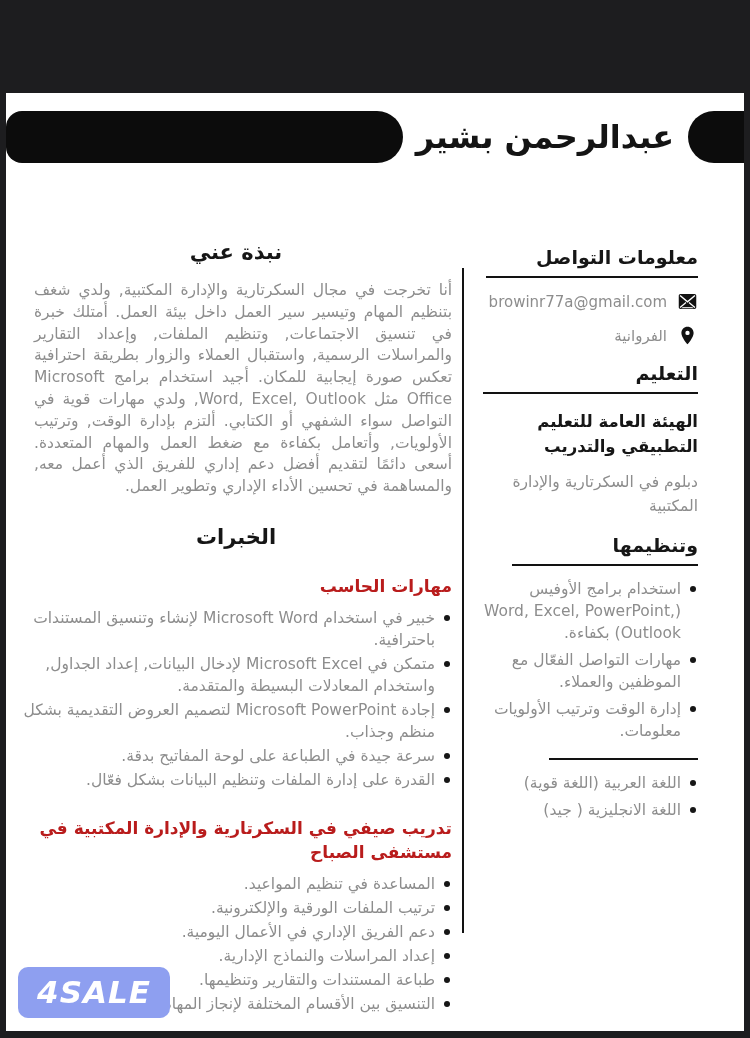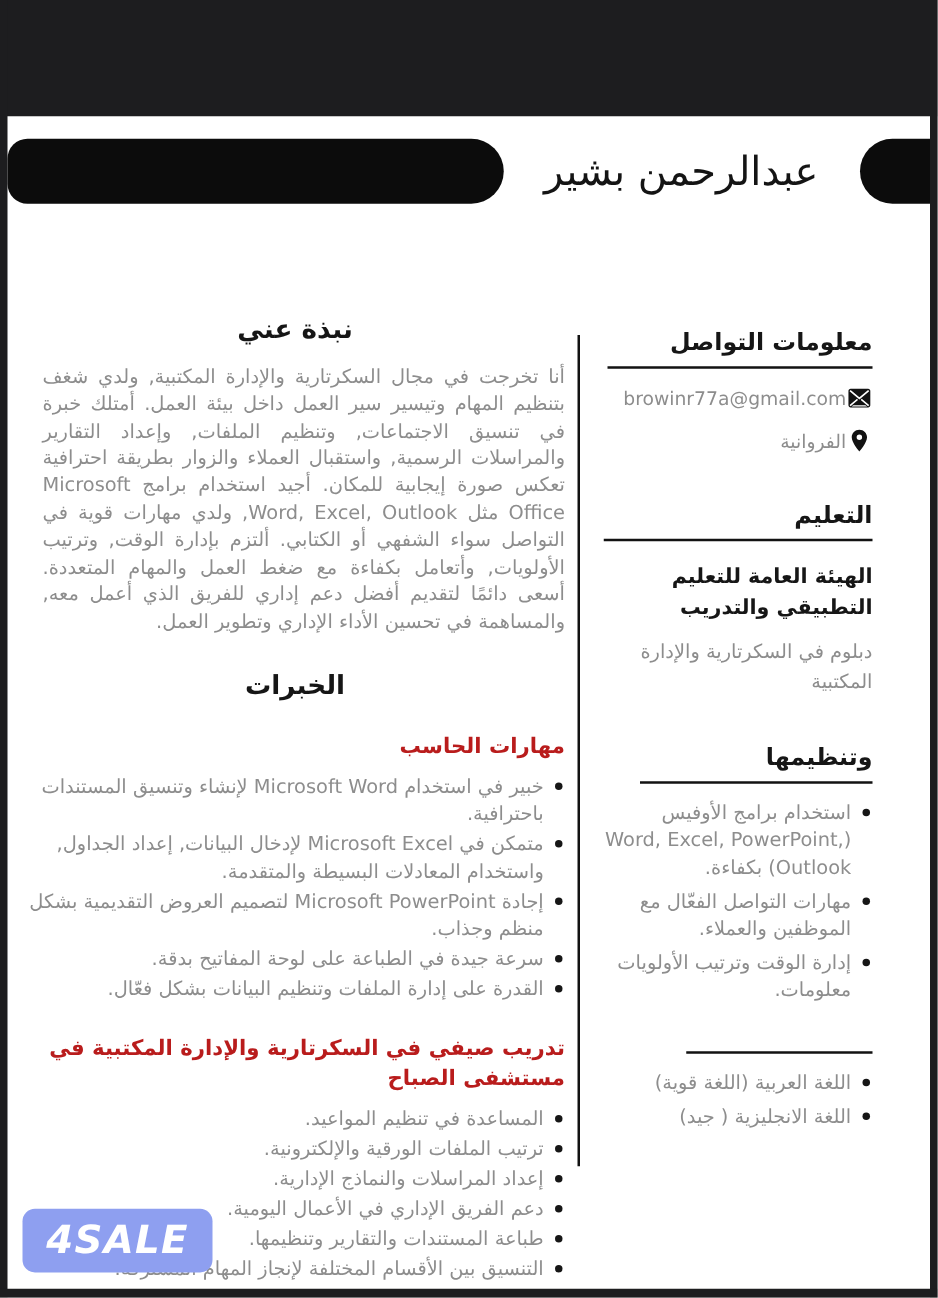--- a/index.html
+++ b/index.html
@@ -14,52 +14,52 @@
   .edge-left   { position:absolute; top:0; left:0; width:6px; height:1038px; background:#1d1d1f; }
   .edge-right  { position:absolute; top:0; right:0; width:6px; height:1038px; background:#1d1d1f; }
   .edge-bottom { position:absolute; bottom:0; left:0; width:750px; height:7px; background:#1d1d1f; }
 
   
   .pill-left  { position:absolute; left:6px;  top:111px; width:397px; height:52px; background:#0c0c0c; border-radius:16px 26px 26px 16px; }
   .pill-right { position:absolute; left:688px; top:111px; width:56px;  height:52px; background:#0c0c0c; border-radius:26px 0 0 26px; }
   .name-title {
     position:absolute; left:402px; top:111px; width:286px; height:52px;
     display:flex; align-items:center; justify-content:center;
-    direction:rtl; font-size:32px; font-weight:400; color:#141414; white-space:nowrap;
+    direction:rtl; font-size:32px; font-weight:700; color:#141414; white-space:nowrap;
   }
 
   
   .col-divider { position:absolute; left:462px; top:268px; width:2px; height:665px; background:#121212; }
 
   
   .sidebar { position:absolute; left:478px; top:246px; width:220px; direction:rtl; text-align:right; }
   .sec-heading { font-size:19px; font-weight:700; color:#161616; margin:0; }
   .underline { height:2px; background:#121212; margin:8px auto 0 0; margin-left:auto; margin-right:0; }
   .u-contact   { width:212px; }
   .u-education { width:215px; }
   .u-skills    { width:186px; }
   .u-languages { width:149px; }
-  .sec { margin-top:17px; }
-  .sec + .sec { margin-top:38px; }
+  .sec { margin-top:0; }
+  .sec + .sec { margin-top:16px; }
 
-  .contact-row { display:flex; align-items:center; margin-top:13px; color:#8d8d8d; font-size:15px; }
+  .contact-row { display:flex; align-items:center; gap:10px; margin-top:13px; color:#8d8d8d; font-size:15px; }
   .contact-row:first-of-type { margin-top:18px; }
   .contact-row .txt { flex:1; }
   .cicon { width:21px; height:21px; flex:0 0 21px; display:inline-flex; align-items:center; justify-content:center; }
   .cicon svg { width:21px; height:21px; fill:#121212; }
 
   .edu-org    { font-weight:700; font-size:16.5px; line-height:25px; color:#161616; margin-top:15px; }
   .edu-degree { color:#8d8d8d; font-size:15.5px; line-height:24px; margin-top:11px; }
 
   ul.dotlist { list-style:none; margin:12px 0 0 0; padding:0; }
   ul.dotlist li { position:relative; padding-right:17px; margin-top:5px; color:#8d8d8d; font-size:15.5px; line-height:22px; }
   ul.dotlist li::before { content:""; position:absolute; right:2px; top:8px; width:6px; height:6px; border-radius:50%; background:#161616; }
 
   
-  .main-col { position:absolute; left:20px; top:251px; width:432px; direction:rtl; text-align:right; }
+  .main-col { position:absolute; left:20px; top:240px; width:432px; direction:rtl; text-align:right; }
   .h-center { text-align:center; font-size:21px; font-weight:700; color:#161616; margin:0; }
   .about-text { margin:16px 0 0 14px; color:#8d8d8d; font-size:15.5px; line-height:21.8px; text-align:justify; }
   .h-experience { margin-top:27px; }
   .h-sub { font-size:17px; font-weight:700; color:#b91c1c; margin:25px 0 0 0; line-height:24px; }
   .main-col ul.dotlist { margin-top:9px; }
   .main-col ul.dotlist li { margin-top:2px; }
 
   
   .logo-badge {
     position:absolute; left:18px; top:967px; width:152px; height:51px;
@@ -153,22 +153,22 @@
         <li>متمكن في Microsoft Excel لإدخال البيانات, إعداد الجداول, واستخدام المعادلات البسيطة والمتقدمة.</li>
         <li>إجادة Microsoft PowerPoint لتصميم العروض التقديمية بشكل منظم وجذاب.</li>
         <li>سرعة جيدة في الطباعة على لوحة المفاتيح بدقة.</li>
         <li>القدرة على إدارة الملفات وتنظيم البيانات بشكل فعّال.</li>
       </ul>
 
     <h3 class="h-sub">تدريب صيفي في السكرتارية والإدارة المكتبية في مستشفى الصباح</h3>
     <ul class="dotlist">
         <li>المساعدة في تنظيم المواعيد.</li>
         <li>ترتيب الملفات الورقية والإلكترونية.</li>
+        <li>دعم الفريق الإداري في الأعمال اليومية.</li>
         <li>إعداد المراسلات والنماذج الإدارية.</li>
-        <li>دعم الفريق الإداري في الأعمال اليومية.</li>
         <li>طباعة المستندات والتقارير وتنظيمها.</li>
         <li>التنسيق بين الأقسام المختلفة لإنجاز المهام المشتركة.</li>
       </ul>
 
   </div>
 
   <div class="logo-badge">
     <span class="logo-text">4SALE</span>
   </div>
 

